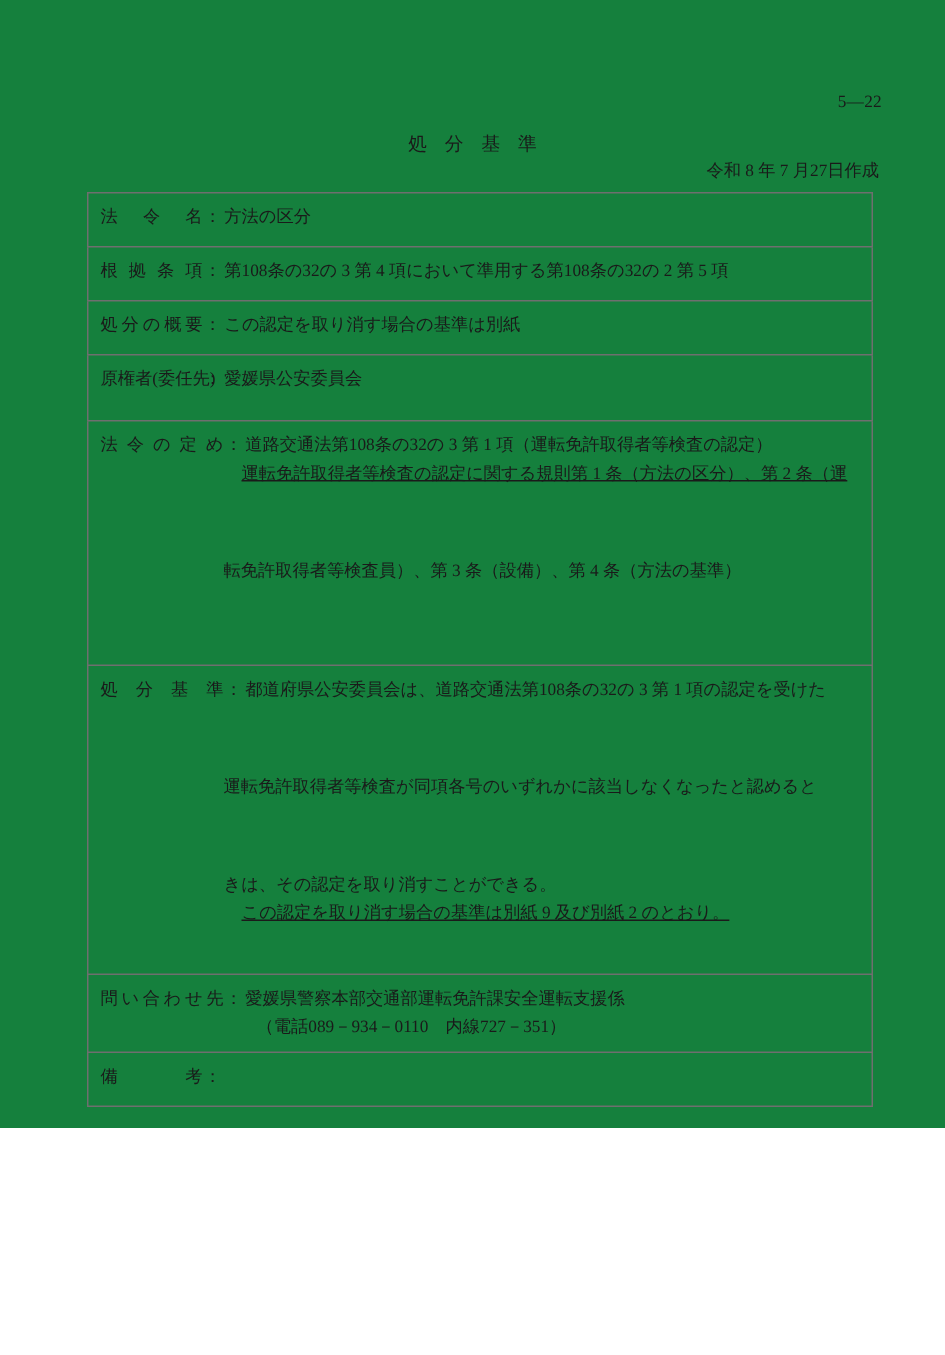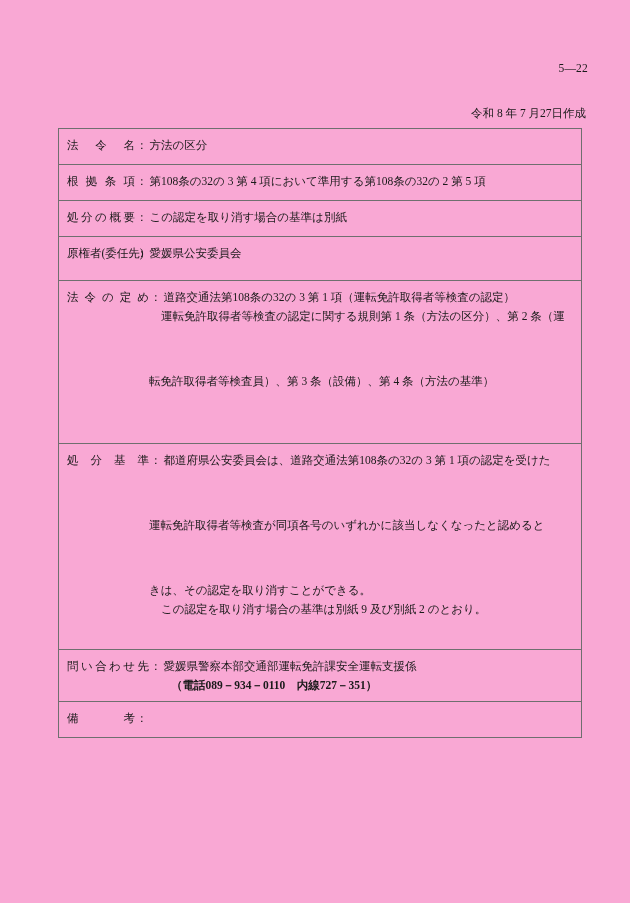--- a/index.html
+++ b/index.html
@@ -9,22 +9,22 @@
     background: #ffffff;
   }
   body {
     font-family: "Liberation Serif", "DejaVu Serif", serif;
     color: #1a1a1a;
     -webkit-font-smoothing: antialiased;
   }
   .page {
     position: relative;
     width: 630px;
-    height: 903px;
-    background: #f9a8d4;
+    height: 752px;
+    background: #15803d;
     overflow: hidden;
     box-sizing: border-box;
   }
 
   
   .page-number {
     position: absolute;
     top: 62px;
     right: 42px;
     font-size: 11.5px;
@@ -103,36 +103,37 @@
     font-size: 11.5px;
     line-height: 19px;
   }
   .jline {
     display: flex;
     justify-content: space-between;
     white-space: nowrap;
   }
   .jline.left { justify-content: flex-start; }
   .indent-2 { padding-left: 82px; margin-top: 46px; }
-  .indent-3 { padding-left: 94px; }
-  .indent-4 { padding-left: 104px; font-weight: bold; }
+  .indent-3 { padding-left: 94px; text-decoration: underline; }
+  .indent-4 { padding-left: 104px; }
 
   .row-tall-1 { height: 162px; }
   .row-tall-2 { height: 205px; }
   .row-base   { height: 35px; }
   .row-origin { height: 43px; }
   .row-contact{ height: 45px; }
   .row-note   { height: 35px; }
 </style>
 </head>
 <body>
 
 <div class="page">
 
   <div class="page-number">5—22</div>
+  <div class="doc-title">処 分 基 準</div>
   <div class="doc-date">令和 8 年 7 月27日作成</div>
 
   <table class="doc-table">
     <tbody>
 
       <tr>
         <td class="row-base">
           <div class="cell">
             <div class="line">
               <span class="label w1">

